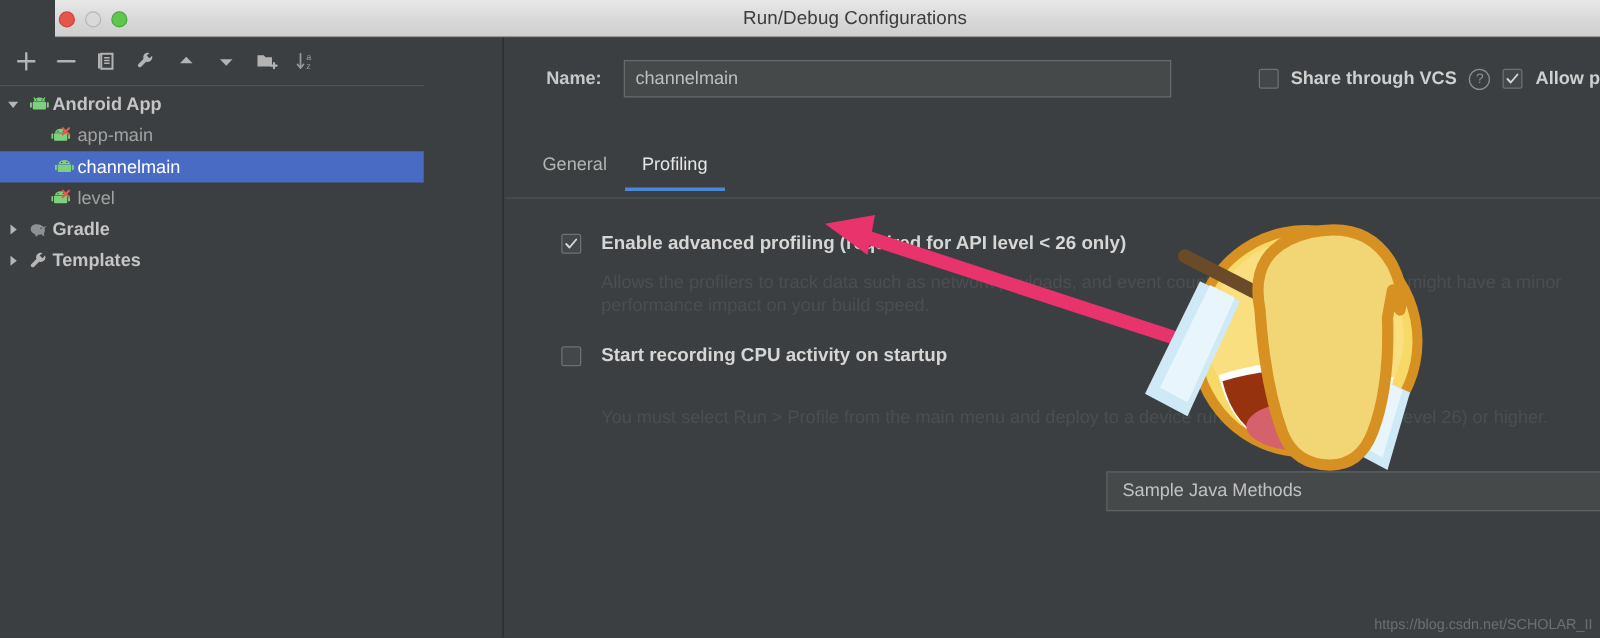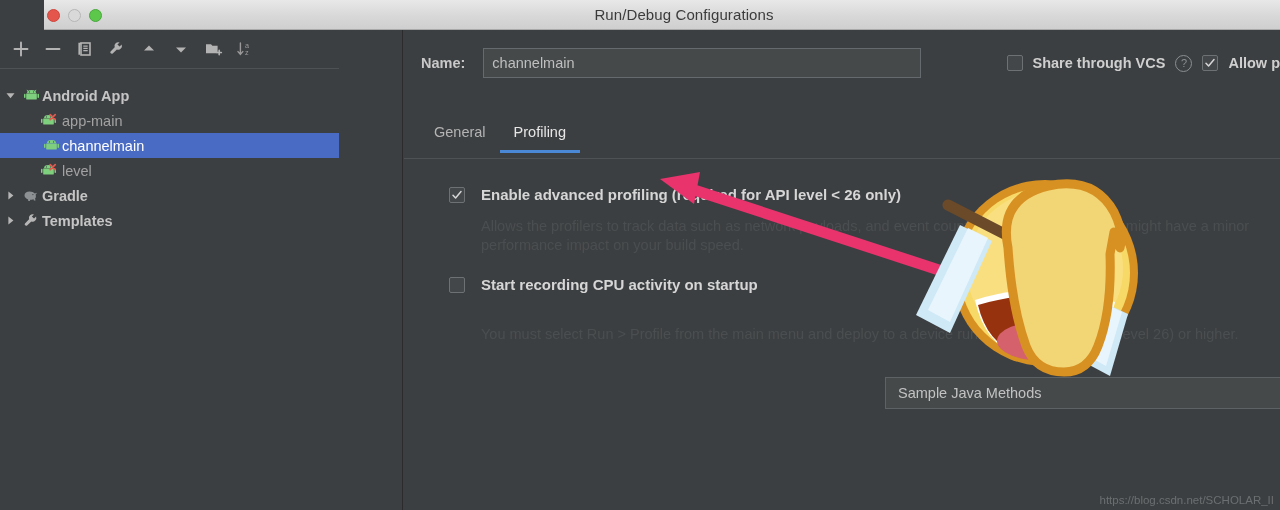--- a/index.html
+++ b/index.html
@@ -65,21 +65,21 @@
     display: flex; align-items: center; justify-content: center;
     color: #b3b3b3;
     cursor: default;
   }
   .tbtn svg { display: block; }
 
   .tree {
     position: absolute; left: 0; top: 38px;
     width: 339px; height: 442px;
     border-top: 1px solid #4e5254;
-    padding-top: 14px;
+    padding-top: 2px;
   }
   .trow {
     height: 25px;
     display: flex; align-items: center;
     font-size: 14.5px;
     color: #c5c5c5;
     padding-right: 4px;
   }
   .trow.sel { background: #4a6bc4; color: #ffffff; }
   .tw-arrow {
@@ -104,21 +104,21 @@
     width: 876px; height: 480px;
     background: #3c3f41;
   }
   .namerow {
     position: absolute; left: 0; top: 12px;
     width: 876px; height: 42px;
     display: flex; align-items: center;
   }
   .namelabel {
     font-size: 14.5px; color: #c8c8c8; font-weight: bold;
-    margin-left: 17px; margin-right: 18px;
+    margin-left: 33px; margin-right: 18px;
   }
   .nameinput {
     width: 438px; height: 30px;
     background: #45494a;
     border: 1px solid #646a6d;
     color: #bfbfbf;
     font-size: 14.5px;
     font-family: "Liberation Sans", sans-serif;
     padding: 0 8px;
     outline: none;

